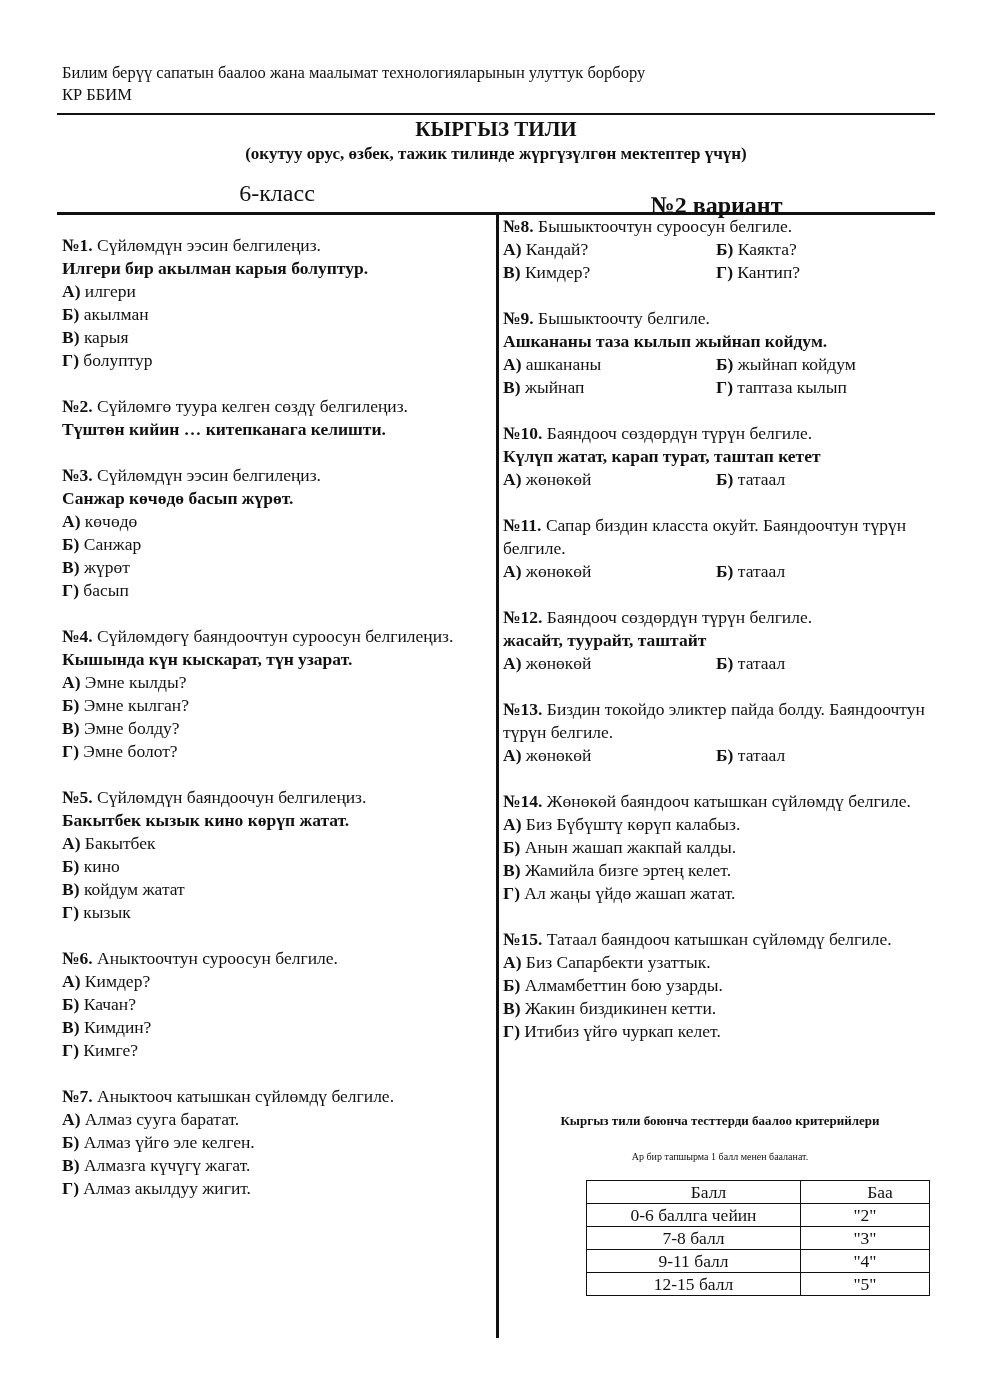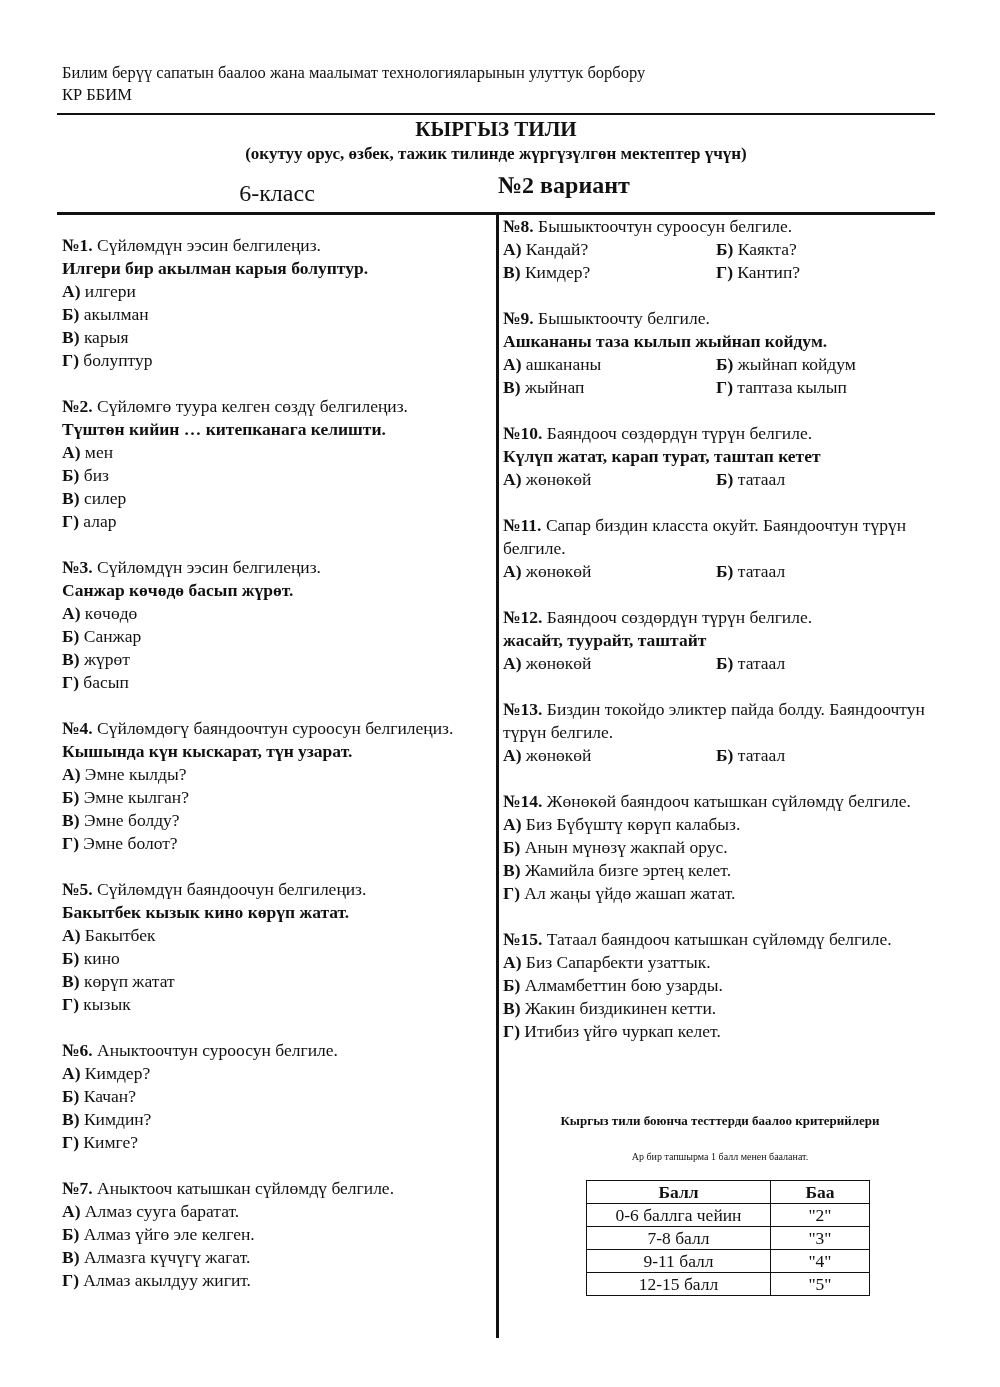--- a/index.html
+++ b/index.html
@@ -6,39 +6,39 @@
   body {
     width: 1000px; height: 1387px; position: relative; overflow: hidden;
     font-family: "Liberation Serif", "DejaVu Serif", serif; color: #111;
   }
   .org { position: absolute; left: 62px; top: 62px; font-size: 16.5px; line-height: 22px; }
   .rule-thin { position: absolute; left: 57px; top: 113px; width: 878px; height: 2px; background: #111; }
   .title { position: absolute; left: 57px; width: 878px; text-align: center; font-weight: bold; }
   .title-main { top: 117px; font-size: 21px; }
   .title-sub { top: 144px; font-size: 17px; }
   .grade { position: absolute; top: 180px; left: 57px; width: 440px; text-align: center; font-weight: normal; font-size: 24px; }
-  .variant { position: absolute; top: 172px; left: 498px; width: 437px; font-weight: bold; font-size: 24px; }
+  .variant { position: absolute; top: 192px; left: 498px; width: 437px; text-align: center; font-weight: bold; font-size: 24px; }
   .rule-thick { position: absolute; left: 57px; top: 212px; width: 878px; height: 3px; background: #111; }
   .vdivider { position: absolute; left: 496px; top: 212px; width: 3px; height: 1126px; background: #111; }
 
   .col { position: absolute; font-size: 17.5px; line-height: 23px; }
   .col-left { left: 62px; top: 234px; width: 430px; }
   .col-right { left: 503px; top: 215px; width: 430px; }
   .q { margin-bottom: 23px; }
   .q-num { font-weight: bold; }
   .q-sentence { font-weight: bold; }
   .opt-letter { font-weight: bold; }
   .grid2 { display: grid; grid-template-columns: 213px 1fr; }
 
   .criteria { position: absolute; left: 520px; top: 1112px; width: 400px; text-align: center; }
   .crit-title { font-weight: bold; font-size: 13px; line-height: 18px; }
   .crit-note { font-size: 10px; margin-top: 18px; line-height: 18px; }
   table.grades { position: absolute; left: 586px; top: 1180px; border-collapse: collapse; font-size: 17.5px; }
   table.grades th, table.grades td { border: 1.5px solid #111; padding: 0; height: 22px; text-align: center; line-height: 22px; }
-  table.grades th { font-weight: bold; }
+  table.grades th { font-weight: normal; padding-left: 30px; }
   .c1 { width: 183px; } .c2 { width: 98px; }
 </style>
 </head>
 <body>
 
 <div class="org">
   <div>Билим берүү сапатын баалоо жана маалымат технологияларынын улуттук борбору</div>
   <div>КР ББИМ</div>
 </div>
 <div class="rule-thin"></div>
@@ -56,26 +56,20 @@
       <div>
         <div><span class="opt-letter">А)</span> <span>илгери</span></div>
         <div><span class="opt-letter">Б)</span> <span>акылман</span></div>
         <div><span class="opt-letter">В)</span> <span>карыя</span></div>
         <div><span class="opt-letter">Г)</span> <span>болуптур</span></div>
       </div>
     </div>
     <div class="q">
       <div><span class="q-num">№2.</span> <span>Сүйлөмгө туура келген сөздү белгилеңиз.</span></div>
       <div class="q-sentence">Түштөн кийин … китепканага келишти.</div>
-      <div>
-        <div><span class="opt-letter">А)</span> <span>мен</span></div>
-        <div><span class="opt-letter">Б)</span> <span>биз</span></div>
-        <div><span class="opt-letter">В)</span> <span>силер</span></div>
-        <div><span class="opt-letter">Г)</span> <span>алар</span></div>
-      </div>
     </div>
     <div class="q">
       <div><span class="q-num">№3.</span> <span>Сүйлөмдүн ээсин белгилеңиз.</span></div>
       <div class="q-sentence">Санжар көчөдө басып жүрөт.</div>
       <div>
         <div><span class="opt-letter">А)</span> <span>көчөдө</span></div>
         <div><span class="opt-letter">Б)</span> <span>Санжар</span></div>
         <div><span class="opt-letter">В)</span> <span>жүрөт</span></div>
         <div><span class="opt-letter">Г)</span> <span>басып</span></div>
       </div>
@@ -89,21 +83,21 @@
         <div><span class="opt-letter">В)</span> <span>Эмне болду?</span></div>
         <div><span class="opt-letter">Г)</span> <span>Эмне болот?</span></div>
       </div>
     </div>
     <div class="q">
       <div><span class="q-num">№5.</span> <span>Сүйлөмдүн баяндоочун белгилеңиз.</span></div>
       <div class="q-sentence">Бакытбек кызык кино көрүп жатат.</div>
       <div>
         <div><span class="opt-letter">А)</span> <span>Бакытбек</span></div>
         <div><span class="opt-letter">Б)</span> <span>кино</span></div>
-        <div><span class="opt-letter">В)</span> <span>көрүп жатат</span></div>
+        <div><span class="opt-letter">В)</span> <span>койдум жатат</span></div>
         <div><span class="opt-letter">Г)</span> <span>кызык</span></div>
       </div>
     </div>
     <div class="q">
       <div><span class="q-num">№6.</span> <span>Аныктоочтун суроосун белгиле.</span></div>
       <div>
         <div><span class="opt-letter">А)</span> <span>Кимдер?</span></div>
         <div><span class="opt-letter">Б)</span> <span>Качан?</span></div>
         <div><span class="opt-letter">В)</span> <span>Кимдин?</span></div>
         <div><span class="opt-letter">Г)</span> <span>Кимге?</span></div>
@@ -166,21 +160,21 @@
       <div><span class="q-num">№13.</span> <span>Биздин токойдо эликтер пайда болду. Баяндоочтун түрүн белгиле.</span></div>
       <div class="grid2">
         <div><span class="opt-letter">А)</span> <span>жөнөкөй</span></div>
         <div><span class="opt-letter">Б)</span> <span>татаал</span></div>
       </div>
     </div>
     <div class="q">
       <div><span class="q-num">№14.</span> <span>Жөнөкөй баяндооч катышкан сүйлөмдү белгиле.</span></div>
       <div>
         <div><span class="opt-letter">А)</span> <span>Биз Бүбүштү көрүп калабыз.</span></div>
-        <div><span class="opt-letter">Б)</span> <span>Анын мүнөзү жакпай орус.</span></div>
+        <div><span class="opt-letter">Б)</span> <span>Анын жашап жакпай калды.</span></div>
         <div><span class="opt-letter">В)</span> <span>Жамийла бизге эртең келет.</span></div>
         <div><span class="opt-letter">Г)</span> <span>Ал жаңы үйдө жашап жатат.</span></div>
       </div>
     </div>
     <div class="q">
       <div><span class="q-num">№15.</span> <span>Татаал баяндооч катышкан сүйлөмдү белгиле.</span></div>
       <div>
         <div><span class="opt-letter">А)</span> <span>Биз Сапарбекти узаттык.</span></div>
         <div><span class="opt-letter">Б)</span> <span>Алмамбеттин бою узарды.</span></div>
         <div><span class="opt-letter">В)</span> <span>Жакин биздикинен кетти.</span></div>

